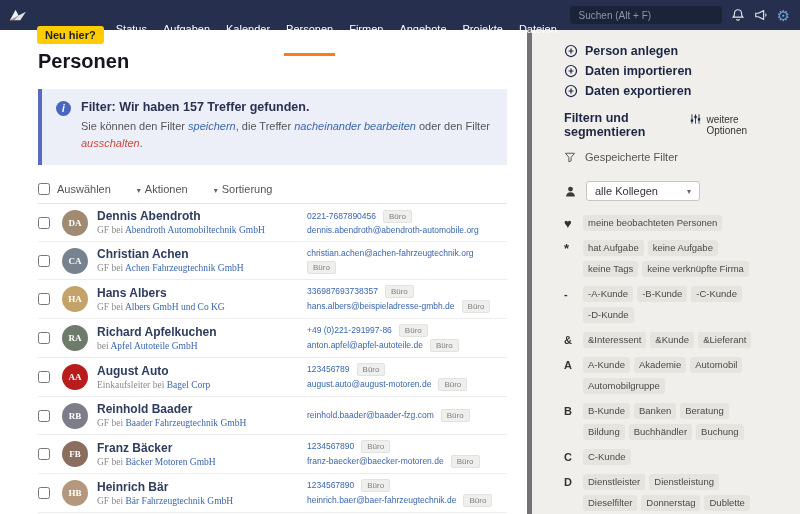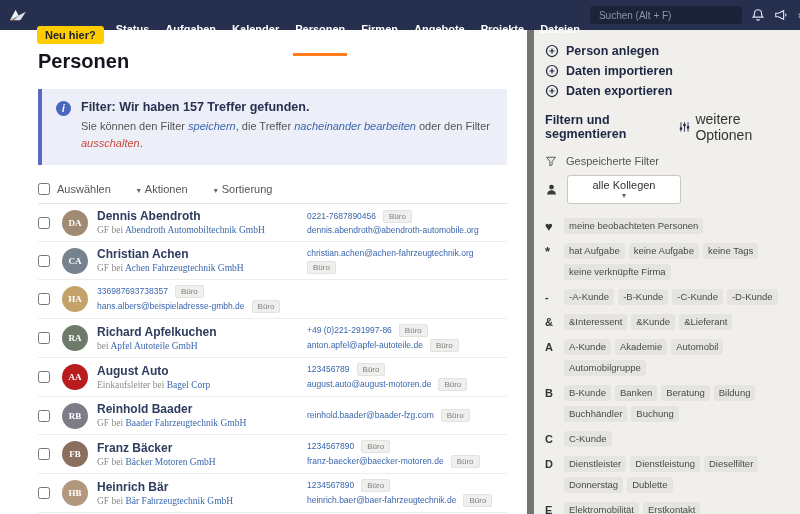--- a/index.html
+++ b/index.html
@@ -8,21 +8,21 @@
     width:800px; height:514px; overflow:hidden; background:#fff;
     font-family:"Liberation Sans", sans-serif; color:#333;
   }
   
   .navbar {
     height:30px; background:#262f4d; display:flex; align-items:center;
     padding:0 10px 0 8px; gap:2px;
   }
   .logo { display:flex; align-items:center; margin-right:8px; cursor:pointer; }
   .nav-item {
-    color:#fff; font-size:11px; font-weight:700; padding:0 8px; height:42px;
+    color:#fff; font-size:11px; font-weight:400; padding:0 8px; height:42px;
     line-height:30px; cursor:pointer; position:relative; white-space:nowrap;
   }
   .nav-item.active::after {
     content:""; position:absolute; left:6px; right:6px; bottom:0; height:3px; background:#ff7b1c;
   }
   .nav-item.highlight {
     background:#ffcc00; color:#20242e; height:18px; line-height:18px;
     border-radius:3px; align-self:center; padding:0 8px; margin-right:4px; font-weight:700;
   }
   .nav-right { margin-left:auto; display:flex; align-items:center; gap:9px; }
@@ -73,36 +73,36 @@
   .company-link { color:#3a66ad; text-decoration:none; cursor:pointer; }
   .contact-col { flex:0 0 200px; display:flex; flex-direction:column; gap:2px; font-size:8.5px; }
   .contact-line { display:flex; flex-wrap:wrap; align-items:center; gap:2px 7px; line-height:11px; }
   .contact-link { color:#3a66ad; text-decoration:none; cursor:pointer; white-space:nowrap; }
   .tag-pill {
     background:#efefed; border:1px solid #e2e2df; color:#818181; font-size:8px;
     padding:0 5px; border-radius:2px; line-height:11px; white-space:nowrap;
   }
   
   .sidebar {
-    width:273px; background:#f0efec; border-left:7px solid #737373;
-    padding:14px 11px 0; overflow:hidden;
+    width:273px; background:#f0efec; border-left:5px solid #737373;
+    padding:14px 32px 0; overflow:hidden;
   }
   .side-action { display:flex; align-items:center; gap:7px; margin-bottom:6px; color:#1d2743; font-size:12.5px; font-weight:700; cursor:pointer; }
   .sa-icon { display:flex; color:#1d2743; }
   .filter-header { display:flex; justify-content:space-between; align-items:center; margin:13px 0 12px; }
   .fh-title { font-size:12.5px; font-weight:700; color:#1d2743; }
-  .fh-more { display:flex; align-items:center; gap:5px; font-size:14px; color:#333; cursor:pointer; }
-  .saved-filters { display:flex; align-items:center; gap:9px; font-size:11px; color:#555; margin-bottom:8px; cursor:pointer; }
+  .fh-more { display:flex; gap:5px; font-size:10px; color:#333; cursor:pointer; }
+  .saved-filters { display:flex; align-items:center; gap:9px; font-size:11px; color:#555; margin-bottom:18px; cursor:pointer; }
   .sf-icon { display:flex; color:#555; }
   .colleagues-row { display:flex; align-items:center; gap:9px; margin-bottom:14px; }
   .p-icon { display:flex; color:#3a3a3a; }
   .select-box {
     background:#fff; border:1px solid #c8c7c2; border-radius:3px; font-size:11px; color:#333;
     padding:3px 8px; display:flex; align-items:center; justify-content:space-between;
-    width:114px; cursor:pointer;flex-direction:column;
+    width:114px; cursor:pointer;
   }
   .select-box .caret { margin:0; }
   .filter-group { display:flex; margin-bottom:9px; }
   .group-key { flex:0 0 19px; font-size:11px; font-weight:700; color:#333; padding-top:2px; }
   .group-key.sym { font-size:13px; line-height:13px; }
   .group-tags { flex:1; display:flex; flex-wrap:wrap; gap:5px 4px; align-content:flex-start; }
   .side-tag {
     background:#e5e4df; border-radius:3px; font-size:9.5px; color:#4a4a4a;
     padding:2px 5px; line-height:12px; cursor:pointer; white-space:nowrap;
   }
@@ -204,20 +204,24 @@
               <a class="contact-link">christian.achen@achen-fahrzeugtechnik.org</a>
               <span class="tag-pill">Büro</span>
             </div>
           </div>
         </div>
         <div class="person-row">
           <span class="row-check">
             <input type="checkbox" style="">
           </span>
           <span class="avatar" style="background: rgb(196, 163, 106);">HA</span>
+          <div class="person-info">
+            <a class="person-name">Hans Albers</a>
+            <div class="person-sub"><span>GF bei </span><a class="company-link">Albers GmbH und Co KG</a></div>
+          </div>
           <div class="contact-col">
             <div class="contact-line">
               <a class="contact-link">336987693738357</a>
               <span class="tag-pill">Büro</span>
             </div>
             <div class="contact-line">
               <a class="contact-link">hans.albers@beispieladresse-gmbh.de</a>
               <span class="tag-pill">Büro</span>
             </div>
           </div>

